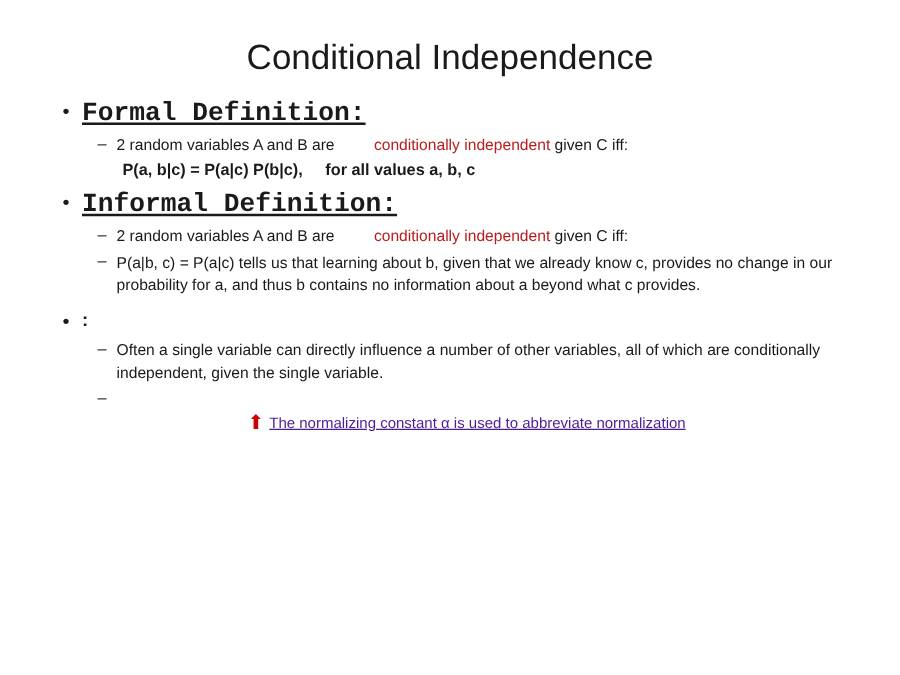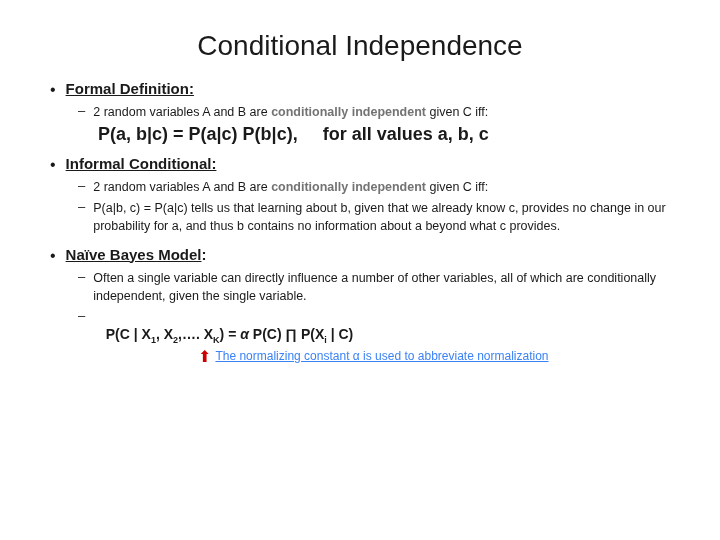--- a/index.html
+++ b/index.html
@@ -45,24 +45,24 @@
     }
 
     .bullet-dot {
       font-size: 16px;
       margin-right: 10px;
       margin-top: 1px;
       flex-shrink: 0;
     }
 
     .bullet-label {
-      font-size: 15px;
+      font-size: 21px;
       font-weight: bold;
       text-decoration: underline;
-      font-family: Liberation Sans, sans-serif;
+      font-family: Liberation Mono, monospace;
     }
 
     .sub-bullets {
       margin-left: 28px;
       margin-top: 2px;
     }
 
     .sub-bullet {
       display: flex;
       align-items: flex-start;
@@ -75,35 +75,36 @@
       font-size: 13px;
     }
 
     .sub-text {
       font-size: 12.5px;
       line-height: 1.45;
       font-family: Arial, sans-serif;
     }
 
     .green {
-      color: #737373;
-      font-weight: bold;
+      color: #b91c1c;
+      font-weight: normal;
+      margin-left: 28px;
     }
 
     .formula-line {
       margin-left: 20px;
       margin-top: 2px;
       margin-bottom: 2px;
-      font-size: 18px;
+      font-size: 13px;
       font-family: Arial, sans-serif;
       font-weight: bold;
     }
 
     .red-note {
-      color: #3b82f6;
+      color: #4c1d95;
       text-decoration: underline;
       font-size: 12px;
     }
 
     .red-arrow {
       color: #cc0000;
       font-size: 16px;
       margin-right: 4px;
     }
 
@@ -163,21 +164,21 @@
       </div>
       <div class="formula-line">
         P(a, b|c) = P(a|c) P(b|c),&nbsp;&nbsp;&nbsp;&nbsp; for all values a, b, c
       </div>
     </div>
   </div>
 
   <div class="bullet-section">
     <div class="bullet-main">
       <span class="bullet-dot">•</span>
-      <span class="bullet-label">Informal Conditional:</span>
+      <span class="bullet-label">Informal Definition:</span>
     </div>
     <div class="sub-bullets">
       <div class="sub-bullet">
         <span class="sub-dash">–</span>
         <div class="sub-text">
           2 random variables A and B are <span class="green">conditionally independent</span> given C iff:
         </div>
       </div>
       <div class="sub-bullet" style="margin-top:3px;">
         <span class="sub-dash">–</span>
@@ -186,36 +187,32 @@
           provides no change in our probability for a, and thus b contains no
           information about a beyond what c provides.
         </div>
       </div>
     </div>
   </div>
 
   <div class="bullet-section">
     <div class="bullet-main">
       <span class="bullet-dot">•</span>
-      <span class="naïve-label">Naïve Bayes Model</span>
         <span class="naïve-no-underline">:</span>
     </div>
     <div class="sub-bullets">
       <div class="sub-bullet">
         <span class="sub-dash">–</span>
         <div class="sub-text">
           Often a single variable can directly influence a number of other variables, all of
           which are conditionally independent, given the single variable.
         </div>
       </div>
       <div class="sub-bullet" style="margin-top:2px;">
         <span class="sub-dash">–</span>
-      </div>
-      <div class="big-formula">
-        &nbsp;&nbsp;P(C | X<span class="sub-script">1</span>, X<span class="sub-script">2</span>,…. X<span class="sub-script">K</span>) = <span class="alpha">α</span> P(C) ∏ P(X<span class="sub-script">i</span> | C)
       </div>
       <div class="red-note-line">
         <span class="red-arrow">⬆</span>
         <span class="red-note">The normalizing constant α is used to abbreviate normalization</span>
       </div>
     </div>
   </div>
 
 </div>
 

